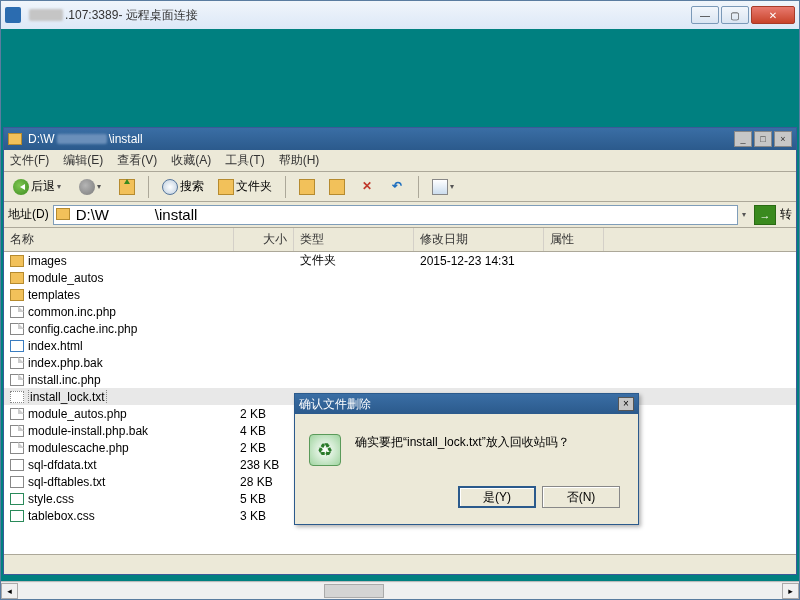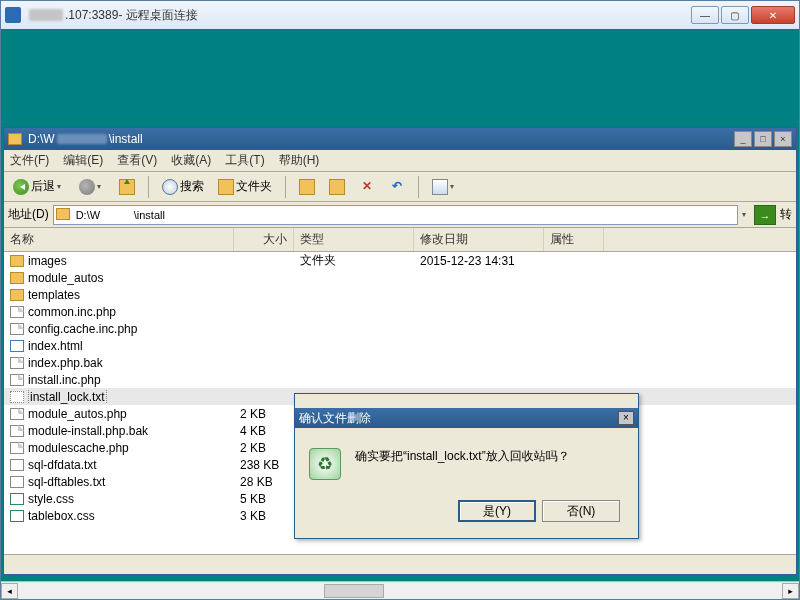--- a/index.html
+++ b/index.html
@@ -35,21 +35,21 @@
 .ico-up { background:#f2c15a; border:1px solid #b68b2f; position:relative; }
 .ico-up::after{content:"";position:absolute;left:4px;top:-4px;border:3px solid transparent;border-bottom:5px solid #3a8a1e;}
 .ico-search{ background: radial-gradient(circle,#fff,#bcd); border-radius:50%; border:1px solid #55759b;}
 .ico-folders{ background:#f2c15a; border:1px solid #b68b2f;}
 .ico-x{ color:#c0392b; font-weight:bold; text-align:center; line-height:14px;}
 .ico-undo{ color:#1e6fbf; font-weight:bold; text-align:center; line-height:14px;}
 .sep { width:1px; height:22px; background:#aca899; margin:0 4px; }
 .dd { width:8px; font-size:8px; color:#555; }
 
 .addrbar { height:26px; background:#ece9d8; border-bottom:1px solid #aca899; display:flex; align-items:center; padding:0 4px; gap:4px; font-size:12px;}
-.addrbar input { flex:1; height:20px; border:1px solid #7f9db9; padding:0 4px 0 22px; font-size:11px; background:#fff; font-family:inherit; }
+.addrbar input { flex:1; height:20px; border:1px solid #7f9db9; padding:0 4px 0 22px; font-size:15px; background:#fff; font-family:inherit; }
 .addr-wrap { flex:1; position:relative; display:flex; }
 .addr-wrap .fldr2 { position:absolute; left:3px; top:3px; width:14px; height:12px; background:#f2c15a; border:1px solid #b68b2f; }
 .go-btn { width:22px; height:20px; background:#3a8a1e; display:flex;align-items:center;justify-content:center;color:#fff;font-size:11px; border:1px solid #2a6a14;}
 
 .listview { flex:1; background:#fff; overflow:auto; font-size:12px; }
 .lv-head { display:flex; background:#ece9d8; border-bottom:1px solid #aca899; position:sticky; top:0; }
 .lv-head div { padding:3px 6px; border-right:1px solid #d4d0c8; color:#333; }
 .c-name{width:230px;} .c-size{width:60px;text-align:right;} .c-type{width:120px;} .c-date{width:130px;} .c-attr{width:60px;}
 .lv-row { display:flex; height:17px; align-items:center; }
 .lv-row .c-size{text-align:right; padding-right:28px;}
@@ -61,21 +61,21 @@
 .fic.php{background:#fff;border:1px solid #888;position:relative;}
 .fic.php::after{content:"";position:absolute;right:-1px;top:-1px;border:3px solid transparent;border-left-color:#ccc;border-bottom-color:#ccc;}
 .fic.txt{background:#fff;border:1px solid #888;}
 .fic.html{background:#fff;border:1px solid #3b7dc0;}
 .fic.css{background:#fff;border:1px solid #2a8a5a;}
 
 .statusbar{height:20px;background:#ece9d8;border-top:1px solid #aca899;}
 
 
 .dialog { position:absolute; left:290px; top:265px; width:345px; background:#ece9d8; border:1px solid #2b5a8c; box-shadow:2px 2px 4px rgba(0,0,0,0.3); z-index:10; }
-.dlg-title{height:20px;background:linear-gradient(#3a6ea5,#2b5a8c);color:#fff;font-size:12px;display:flex;align-items:center;padding:0 4px;margin-top:14px;}
+.dlg-title{height:20px;background:linear-gradient(#3a6ea5,#2b5a8c);color:#fff;font-size:12px;display:flex;align-items:center;padding:0 4px;}
 .dlg-title .sp{flex:1;}
 .dlg-x{width:16px;height:14px;background:#c7c7c7;border:1px solid #555;color:#000;font-size:10px;text-align:center;line-height:12px;}
 .dlg-body{padding:20px 14px 14px 14px;display:flex;gap:14px;font-size:12px;}
 .dlg-icon{width:32px;height:32px;background:radial-gradient(circle,#fff,#9fd49f);border:1px solid #5a9a5a;border-radius:4px;display:flex;align-items:center;justify-content:center;}
 .dlg-icon::after{content:"♻";font-size:18px;color:#2a7a2a;}
 .dlg-btns{display:flex;justify-content:flex-end;gap:6px;padding:6px 18px 16px 18px;}
 .dlg-btn{width:78px;height:22px;border:1px solid #888;background:#ece9d8;font-size:12px;display:flex;align-items:center;justify-content:center;box-shadow:1px 1px 0 #fff inset;}
 .dlg-btn.def{border:2px solid #2b5a8c;}
 
 

